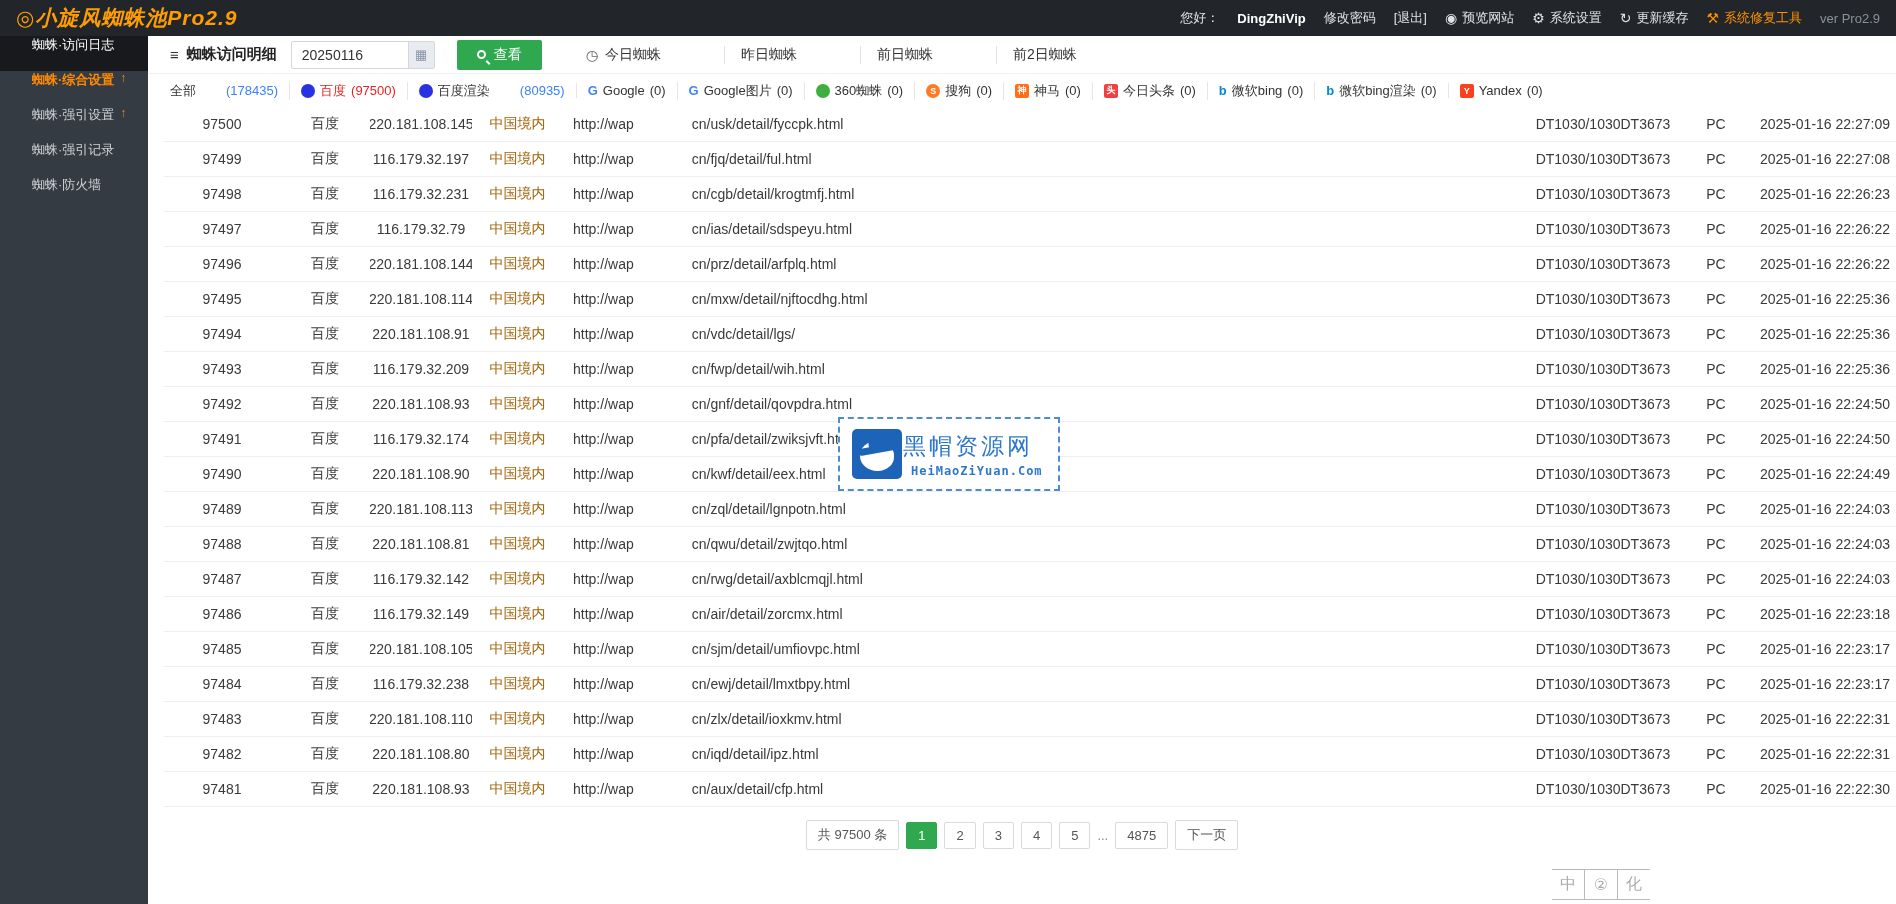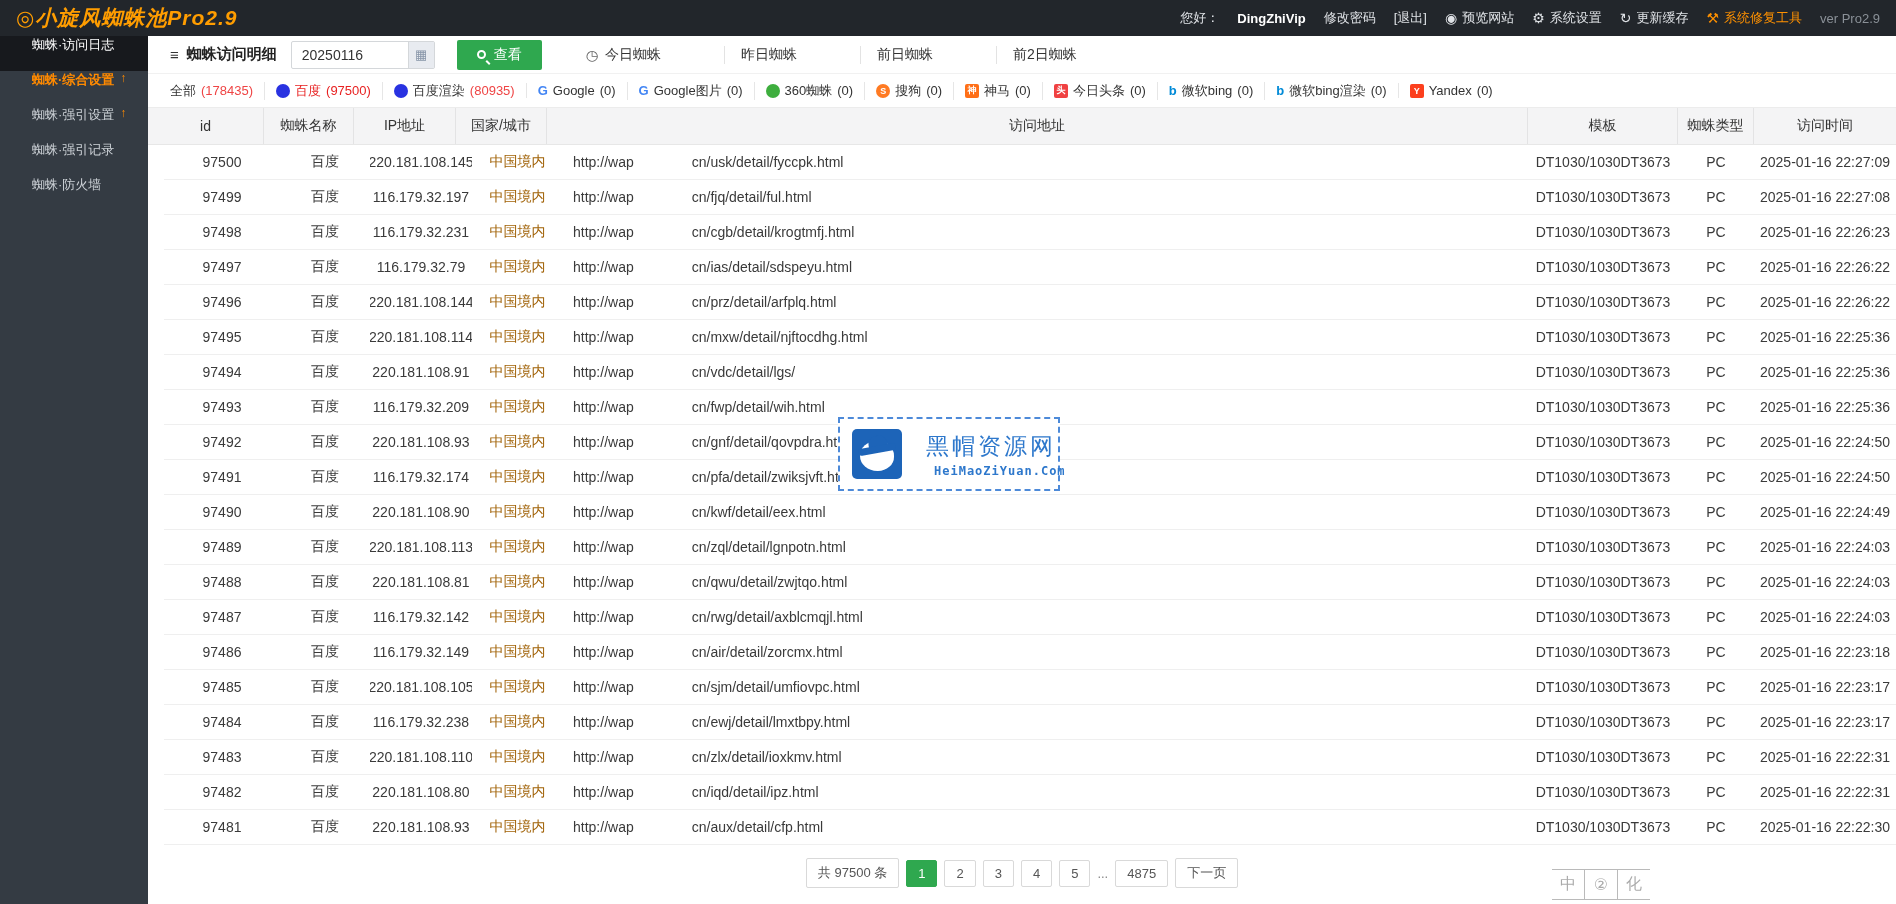--- a/index.html
+++ b/index.html
@@ -43,21 +43,21 @@
   .daylink{padding:0 16px;cursor:pointer;display:flex;gap:7px;align-items:center;}
   .daylink + .daylink{border-left:1px solid #e3e3e3;margin-left:47px;}
   .daylink .clock{color:#666;}
 
   
   .filters{height:33px;display:flex;align-items:center;padding:0 22px;font-size:13px;color:#333;}
   .fitem{display:flex;align-items:center;gap:5px;padding:0 11px;cursor:pointer;}
   .fitem:first-child{padding-left:0;}
   .fitem + .fitem{border-left:1px solid #e6e6e6;}
   .fcount{color:#333;}
-  .fcount.red{color:#ef4444;}
+  .fcount.red{color:#3b82f6;margin-left:25px;}
   .fitem.active .flabel,.fitem.active .fcount{color:#e82222;}
   .ficon{width:14px;height:14px;border-radius:50%;display:flex;align-items:center;justify-content:center;
     color:#fff;font-size:9px;font-weight:bold;flex:0 0 auto;}
   .ficon.square{border-radius:2px;}
   .ficon.text{width:auto;height:auto;background:none!important;font-size:13px;font-weight:bold;}
 
   
   .grid{display:grid;grid-template-columns:116px 90px 102px 91px 1fr 150px 76px 142px;}
   .thead{background:#f4f4f5;height:38px;font-size:14px;color:#333;border-top:1px solid #ececec;border-bottom:1px solid #e7e7e7;}
   .thead .hc{display:flex;align-items:center;justify-content:center;border-right:1px solid #e3e3e4;}
@@ -70,21 +70,21 @@
 
   
   .pagination{display:flex;justify-content:center;align-items:center;gap:7px;margin-top:13px;font-size:13px;color:#555;}
   .pbox{border:1px solid #d9d9d9;background:#fff;padding:5px 11px;border-radius:2px;cursor:pointer;text-align:center;}
   .pbox.active{background:#2fa84f;border-color:#2fa84f;color:#fff;}
   .pbox.total{cursor:default;}
   .pellipsis{color:#888;}
 
   
   .wm{position:absolute;left:690px;top:381px;width:222px;height:74px;border:2px dashed #4d8ad9;background:#fff;
-    display:flex;align-items:center;gap:24px;padding:8px 12px;z-index:4;}
+    display:flex;align-items:center;gap:1px;padding:8px 12px;z-index:4;}
   .wm-logo{width:50px;height:50px;background:#1d64b8;border-radius:5px;position:relative;flex:0 0 auto;}
   .wm-face{position:absolute;left:8px;top:12px;width:34px;height:30px;background:#fff;border-radius:50% 50% 48% 52%;}
   .wm-brim{position:absolute;left:6px;top:17px;width:38px;height:7px;background:#1d64b8;border-radius:4px;transform:rotate(-10deg);}
   .wm-crown{position:absolute;left:16px;top:7px;width:19px;height:11px;background:#1d64b8;border-radius:8px 8px 0 0;transform:rotate(-10deg);}
   .wm-text{display:flex;flex-direction:column;gap:2px;}
   .wm-title{font-size:23px;color:#2e78cc;letter-spacing:3px;white-space:nowrap;}
   .wm-sub{font-size:12px;color:#2e78cc;font-weight:bold;letter-spacing:1px;
     font-family:"DejaVu Sans Mono","Liberation Mono",monospace;white-space:nowrap;padding-left:8px;}
 
   
@@ -245,30 +245,20 @@
     <span class="fcount">(0)</span>
   </span>
       <span class="fitem">
     <span class="ficon square" style="background: rgb(252, 63, 29);">Y</span>
     <span class="flabel">Yandex</span>
     <span class="fcount">(0)</span>
   </span>
     </div>
 
   <div class="table">
-    <div class="thead grid" id="thead">
-        <span class="hc">id</span>
-        <span class="hc">蜘蛛名称</span>
-        <span class="hc">IP地址</span>
-        <span class="hc">国家/城市</span>
-        <span class="hc">访问地址</span>
-        <span class="hc">模板</span>
-        <span class="hc">蜘蛛类型</span>
-        <span class="hc">访问时间</span>
-      </div>
     <div id="tbody">
         <div class="trow grid">
     <span class="c">97500</span>
     <span class="c">百度</span>
     <span class="c">220.181.108.145</span>
     <span class="c region">中国境内</span>
     <span class="c url">
       <span>http://wap</span>
             <span class="censor"></span>
             <span>cn/usk/detail/fyccpk.html</span>

